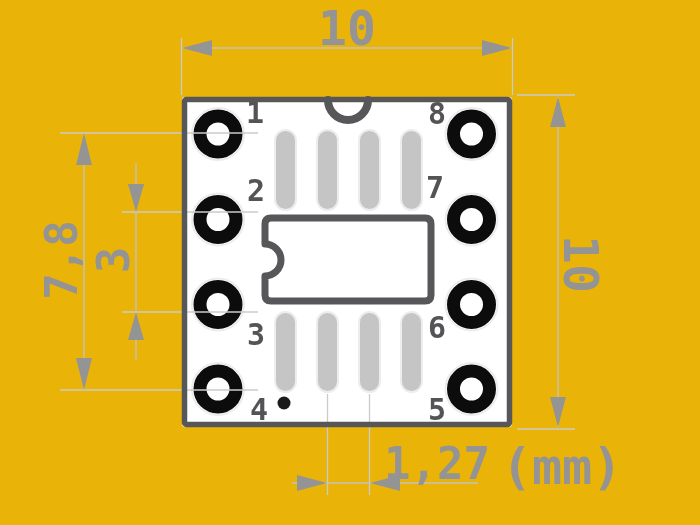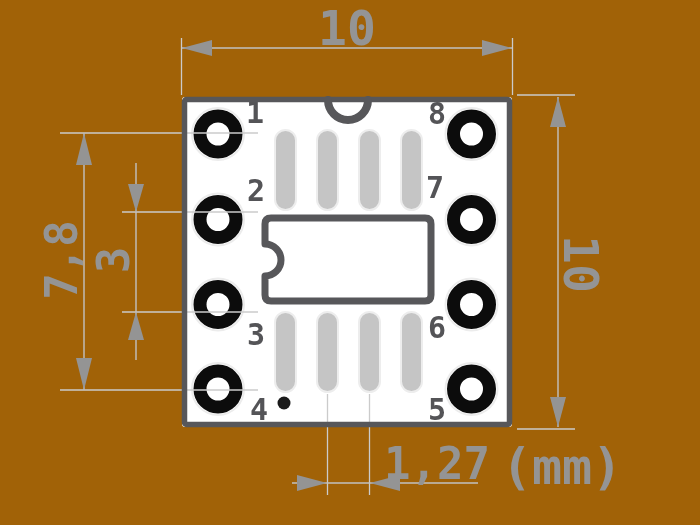--- a/index.html
+++ b/index.html
@@ -4,21 +4,21 @@
 <style>
   html, body {
     margin: 0;
     padding: 0;
     background: #ffffff;
   }
   .stage {
     position: relative;
     width: 700px;
     height: 525px;
-    background: #a16207;
+    background: #eab308;
     overflow: hidden;
   }
   svg { display: block; }
   .dim-text {
     font-family: "DejaVu Sans Mono", "Liberation Mono", monospace;
     font-weight: bold;
     fill: #949494;
   }
   .pin-text {
     font-family: "DejaVu Sans Mono", "Liberation Mono", monospace;

